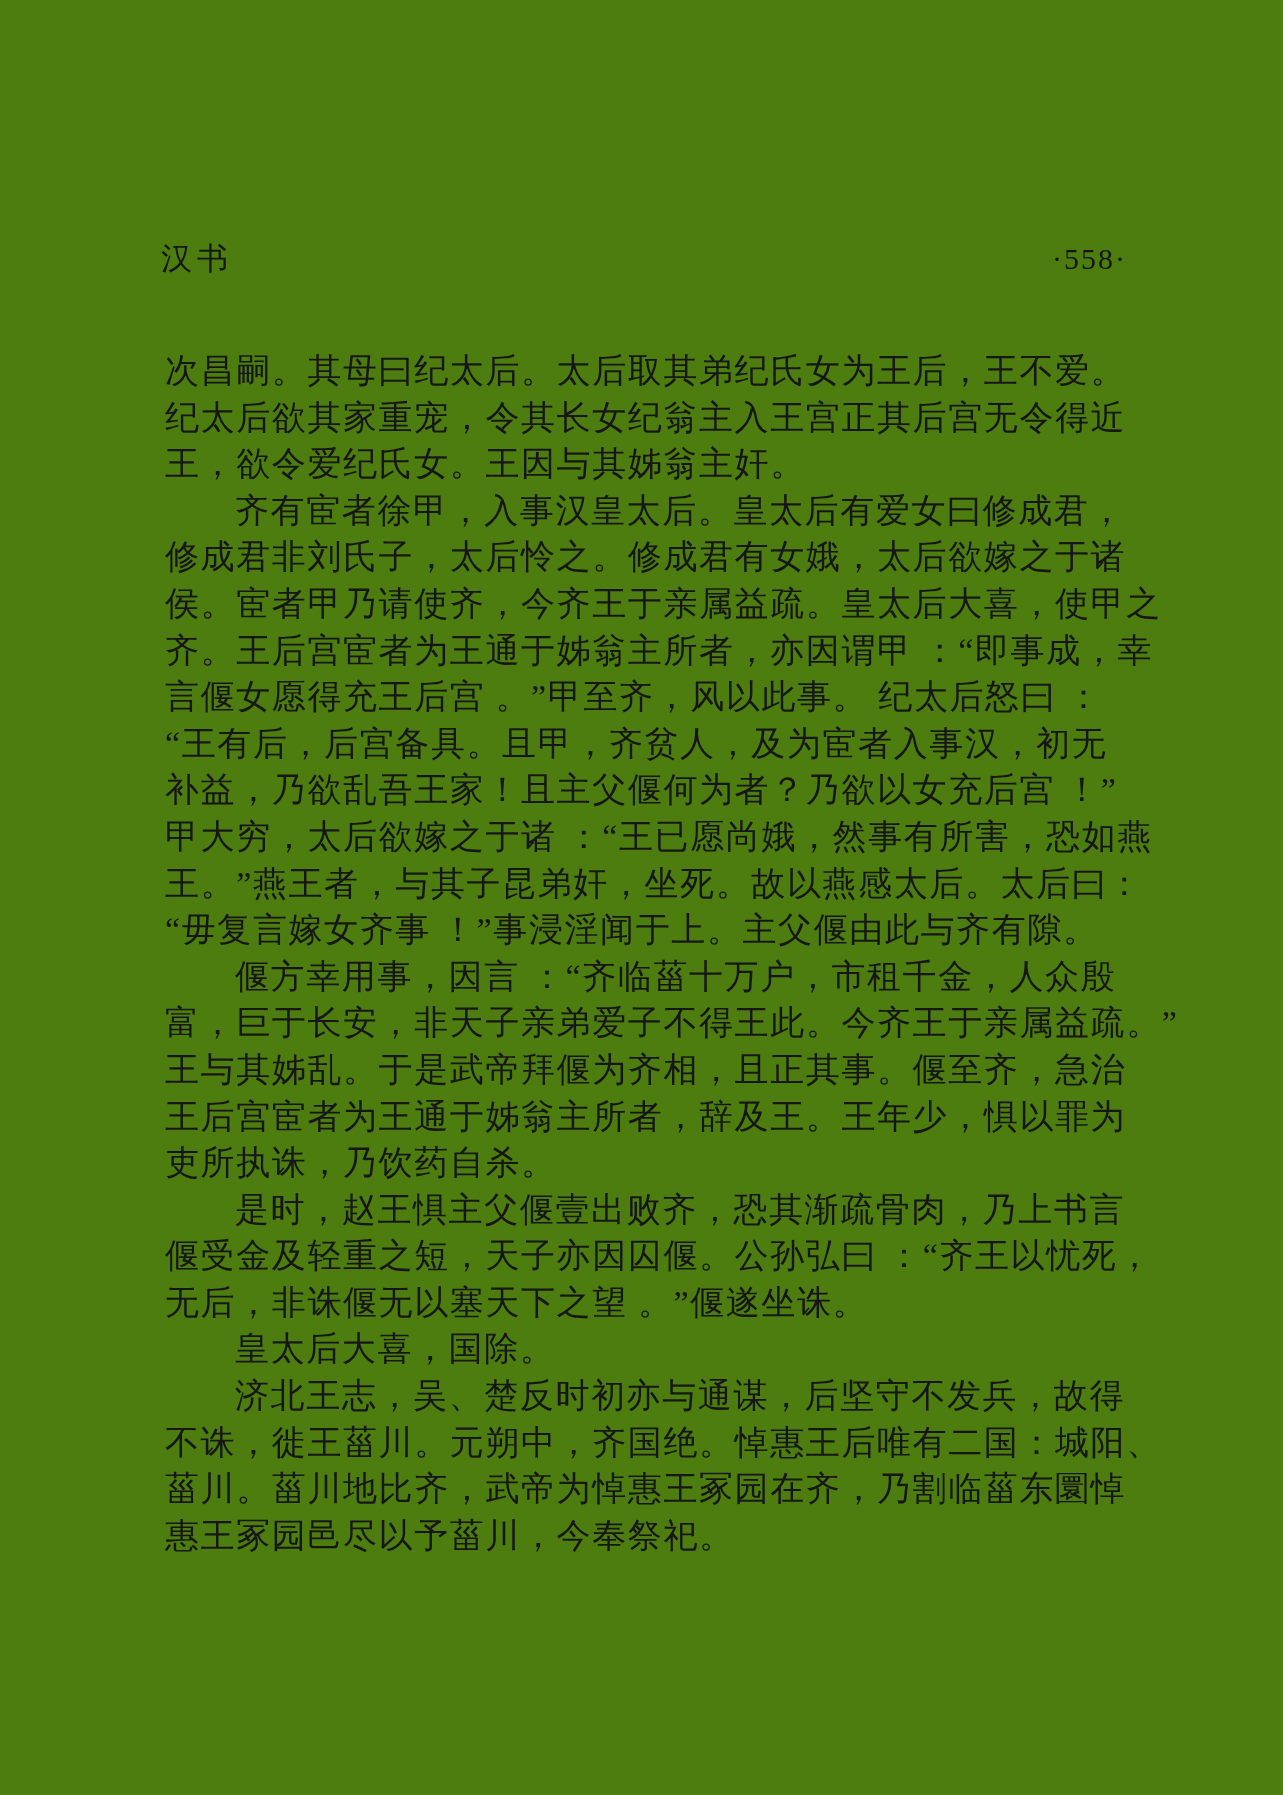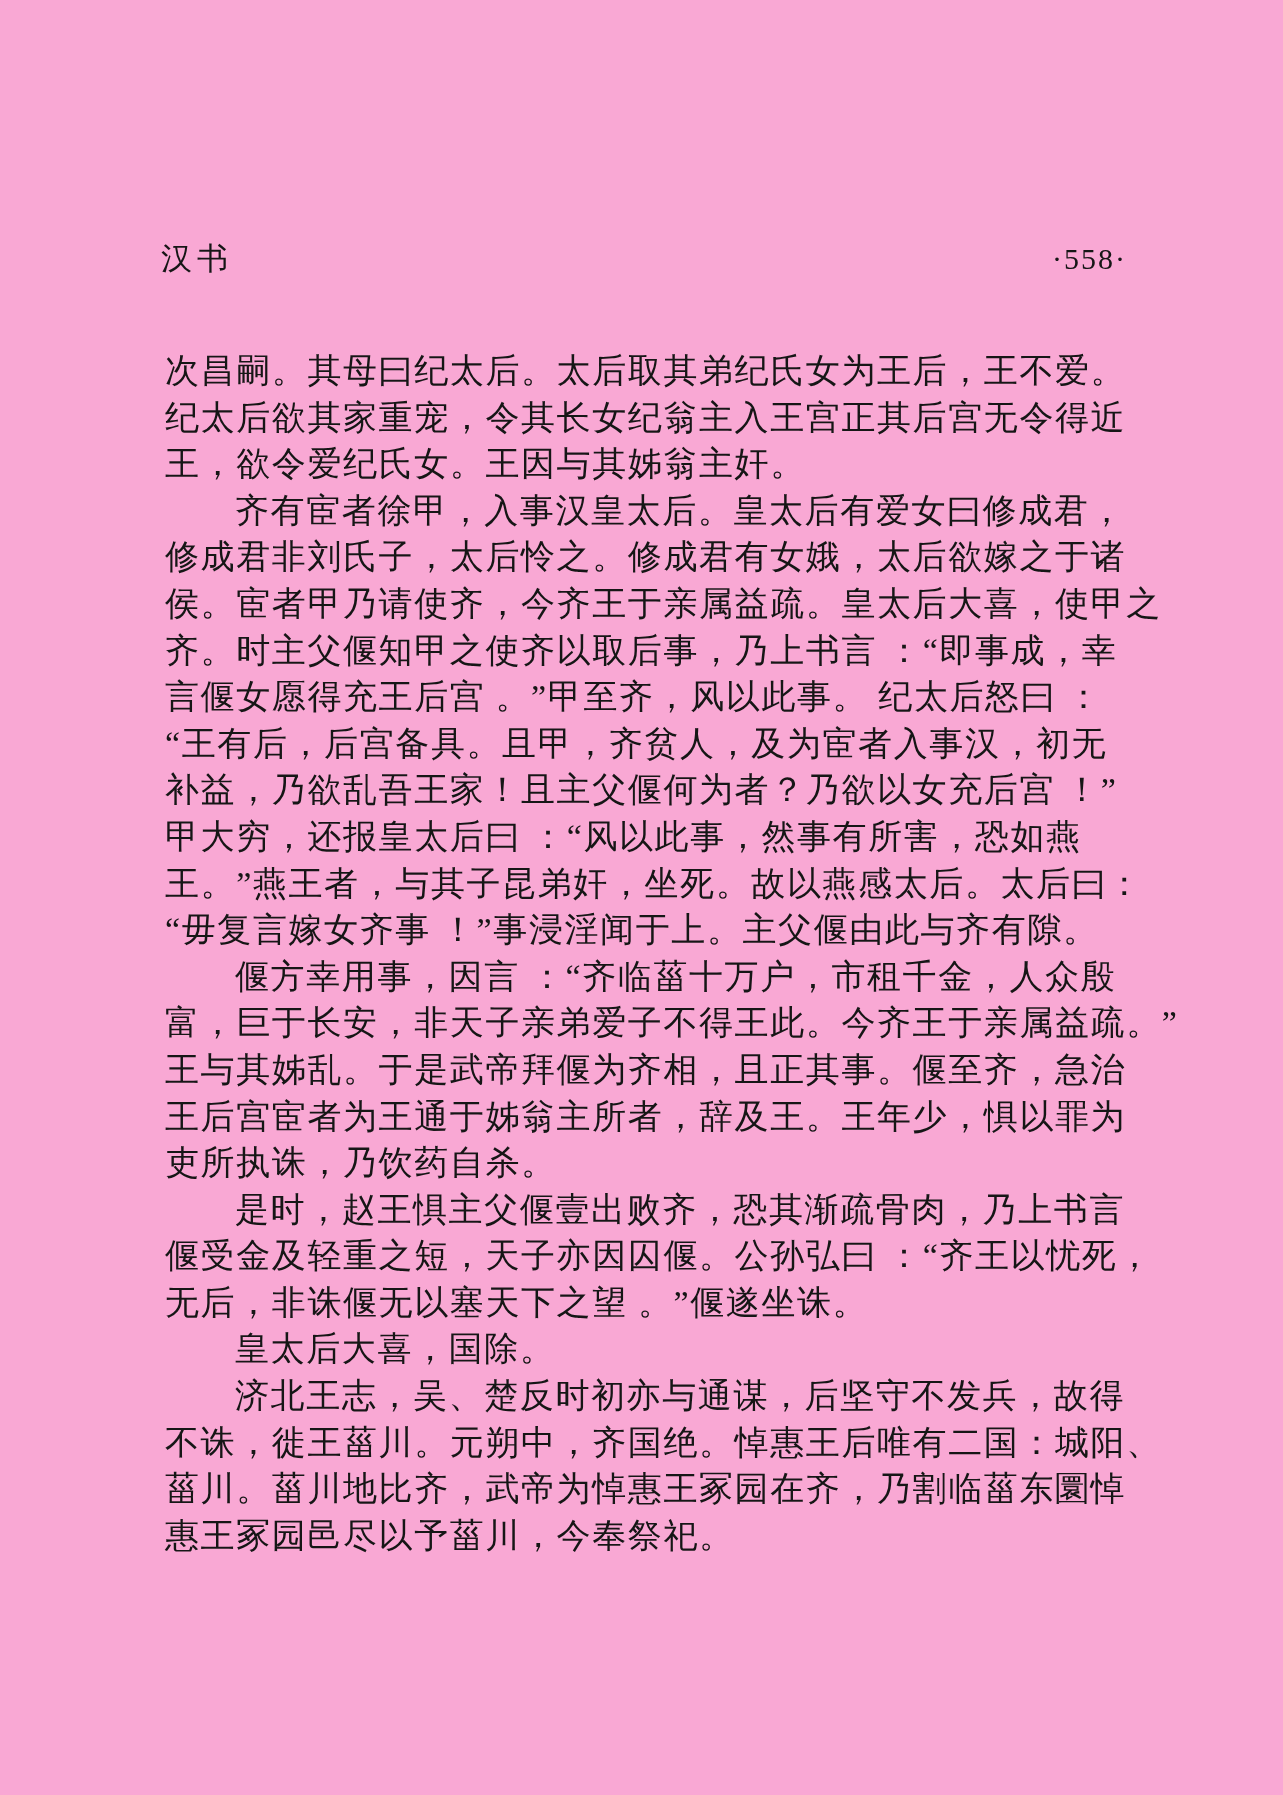--- a/index.html
+++ b/index.html
@@ -4,21 +4,21 @@
 <style>
   html, body {
     margin: 0;
     padding: 0;
     background: #ffffff;
   }
   .page {
     position: relative;
     width: 1283px;
     height: 1795px;
-    background: #f9a8d4;
+    background: #4d7c0f;
     color: #141414;
     font-family: "Liberation Serif", serif;
     overflow: hidden;
   }
   .header {
     position: absolute;
     left: 161px;
     top: 238px;
     width: 966px;
     display: flex;
@@ -68,25 +68,25 @@
     <div>
       <p>次昌嗣。其母曰纪太后。太后取其弟纪氏女为王后，王不爱。</p>
       <p>纪太后欲其家重宠，令其长女纪翁主入王宫正其后宫无令得近</p>
       <p>王，欲令爱纪氏女。王因与其姊翁主奸。</p>
     </div>
 
     <div>
       <p class="indent">齐有宦者徐甲，入事汉皇太后。皇太后有爱女曰修成君，</p>
       <p>修成君非刘氏子，太后怜之。修成君有女娥，太后欲嫁之于诸</p>
       <p>侯。宦者甲乃请使齐，今齐王于亲属益疏。皇太后大喜，使甲之</p>
-      <p>齐。时主父偃知甲之使齐以取后事，乃上书言 ：“即事成，幸</p>
+      <p>齐。王后宫宦者为王通于姊翁主所者，亦因谓甲 ：“即事成，幸</p>
       <p>言偃女愿得充王后宫 。”甲至齐，风以此事。 纪太后怒曰 ：</p>
       <p>“王有后，后宫备具。且甲，齐贫人，及为宦者入事汉，初无</p>
       <p>补益，乃欲乱吾王家！且主父偃何为者？乃欲以女充后宫 ！”</p>
-      <p>甲大穷，还报皇太后曰 ：“风以此事，然事有所害，恐如燕</p>
+      <p>甲大穷，太后欲嫁之于诸 ：“王已愿尚娥，然事有所害，恐如燕</p>
       <p>王。”燕王者，与其子昆弟奸，坐死。故以燕感太后。太后曰：</p>
       <p>“毋复言嫁女齐事 ！”事浸淫闻于上。主父偃由此与齐有隙。</p>
     </div>
 
     <div>
       <p class="indent">偃方幸用事，因言 ：“齐临菑十万户，市租千金，人众殷</p>
       <p>富，巨于长安，非天子亲弟爱子不得王此。今齐王于亲属益疏。”</p>
       <p>王与其姊乱。于是武帝拜偃为齐相，且正其事。偃至齐，急治</p>
       <p>王后宫宦者为王通于姊翁主所者，辞及王。王年少，惧以罪为</p>
       <p>吏所执诛，乃饮药自杀。</p>

